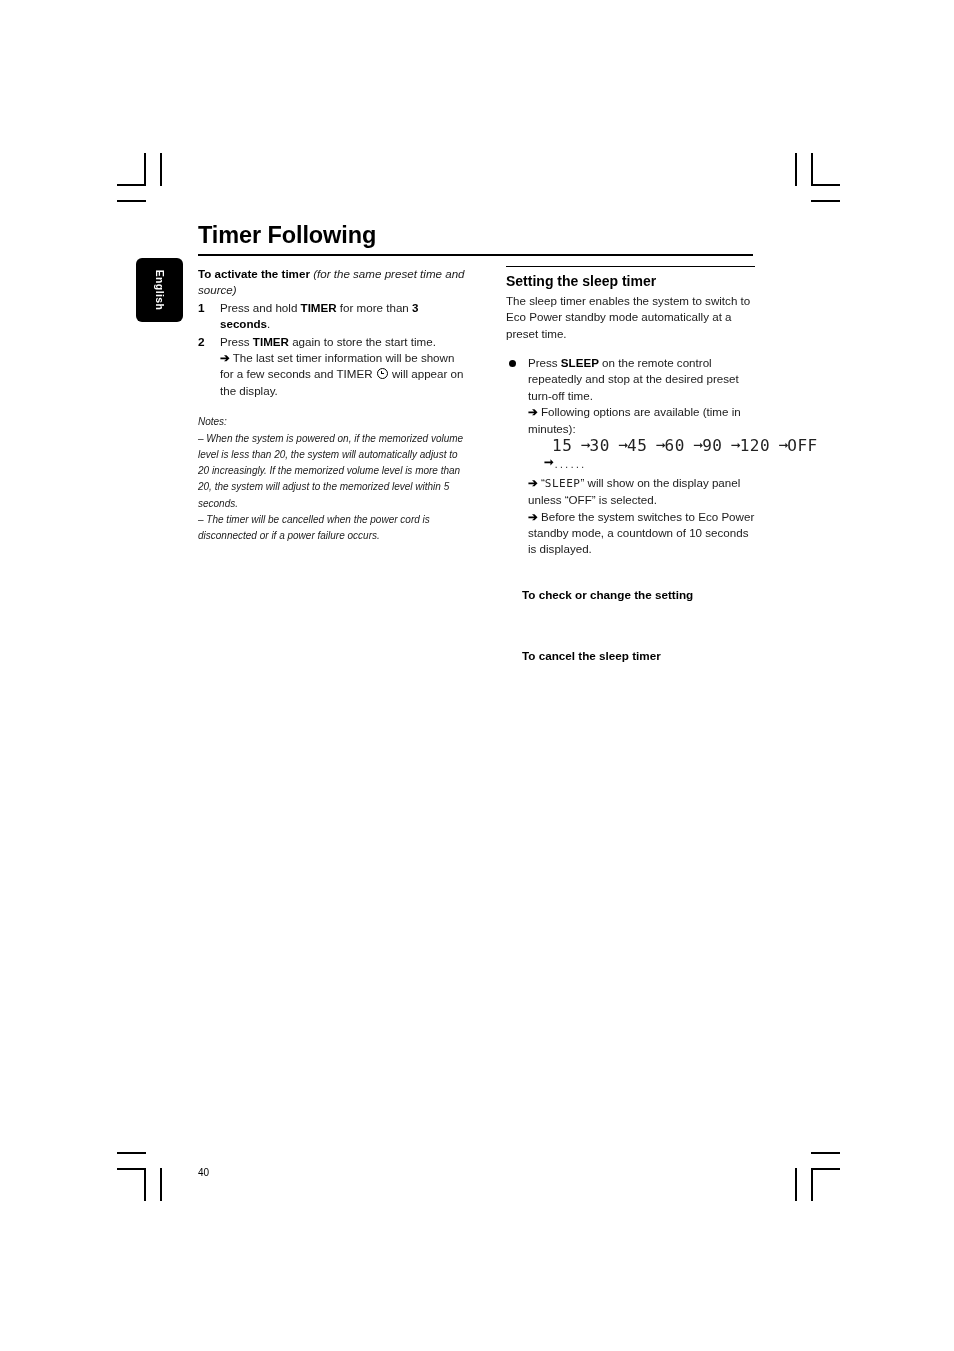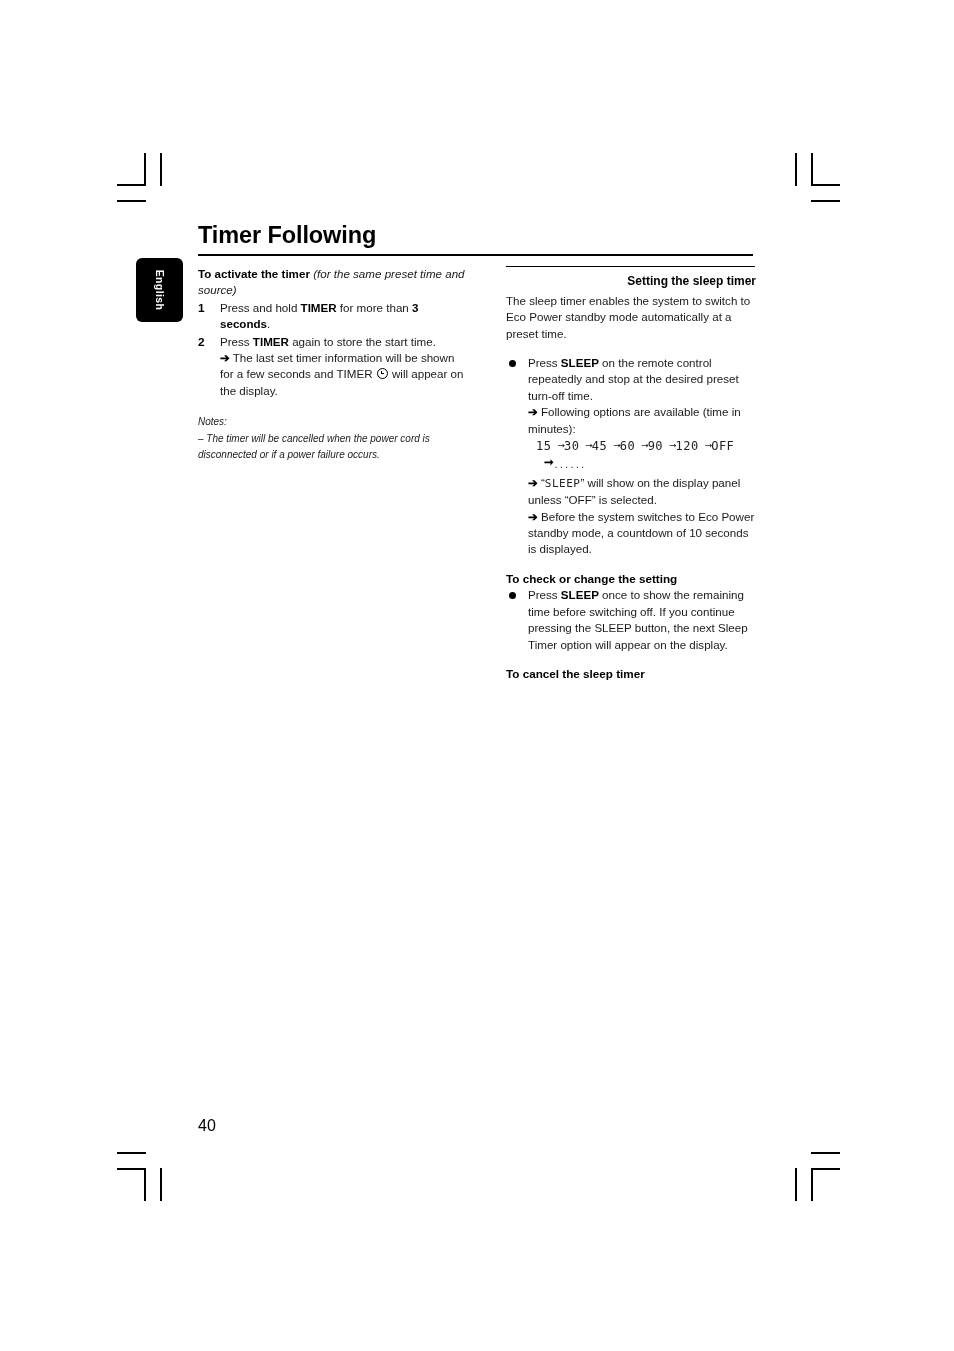--- a/index.html
+++ b/index.html
@@ -122,31 +122,30 @@
   .note-item { margin: 0; }
 
   
   #sleep-rule {
     width: 249px;
     height: 1.4px;
     background: #000;
     margin-bottom: 6px;
   }
   .sec-head {
-    font-size: 12px;
+    font-size: 14px;
     font-weight: bold;
     color: #000;
     margin: 0 0 3px 0;
-    text-align: right;
   }
   .sub-head {
     font-size: 11.7px;
     font-weight: bold;
     color: #000;
-    margin: 0;
+    margin: 16px;
   }
 
   
   .bullet-row { position: relative; padding-left: 22px; }
   .bullet-dot {
     position: absolute;
     left: 3px;
     top: 5px;
     width: 7px;
     height: 7px;
@@ -157,24 +156,24 @@
   .arrow { font-weight: bold; color: #000; }
 
   
   .lcd {
     font-family: "DejaVu Sans Mono", monospace;
     font-size: 11px;
     letter-spacing: 0.5px;
     color: #222;
   }
   #sleep-seq {
-    margin-left: 8px;
+    margin-left: 24px;
     margin-top: 1px;
     white-space: nowrap;
-    font-size: 12px;
+    font-size: 16px;
   }
   #sleep-seq .sep { font-weight: bold; letter-spacing: -1px; }
   #sleep-seq-cont { margin-left: 16px; font-weight: bold; }
   #sleep-seq-dots { font-size: 8px; letter-spacing: 0.5px; vertical-align: -2px; }
   .gap-m { height: 13px; }
 
   
   .clock-icon {
     display: inline-block;
     width: 9px;
@@ -197,22 +196,22 @@
     position: absolute;
     left: 3.4px; top: 3.6px;
     width: 2.6px; height: 1.1px;
     background: #000;
   }
 
   
   #page-number {
     position: absolute;
     left: 198px;
-    top: 1117px;
-    font-size: 16px;
+    top: 1167px;
+    font-size: 10px;
     color: #000;
   }
 </style>
 </head>
 <body>
 
 <div class="crop cm-tl-v"></div>
 <div class="crop cm-tl-h"></div>
 <div class="crop cm-tl-vv"></div>
 <div class="crop cm-tl-hh"></div>
@@ -253,20 +252,21 @@
 
   <div class="step">
     <span class="step-num">2</span>
     <span>Press </span><b>TIMER</b><span> again to store the start time.</span><br>
     <span class="arrow">➔</span>
     <span>The last set timer information will be shown for a few seconds and TIMER </span><span class="clock-icon"></span><span> will appear on the display.</span>
   </div>
 
   <div id="notes-block">
     <p id="notes-label">Notes:</p>
+    <p class="note-item">–  When the system is powered on, if the memorized volume level is less than 20, the system will automatically adjust to 20 increasingly. If the memorized volume level is more than 20, the system will adjust to the memorized level within 5 seconds.</p>
     <p class="note-item">–  The timer will be cancelled when the power cord is disconnected or if a power failure occurs.</p>
   </div>
 </div>
 
 <div class="col" id="col-right">
 
   <div id="sleep-rule"></div>
   <h2 class="sec-head">Setting the sleep timer</h2>
 
   <p class="para">The sleep timer enables the system to switch to Eco Power standby mode automatically at a preset time.</p>
@@ -291,23 +291,19 @@
 
     <div>
       <span class="arrow">➔</span>
       <span>Before the system switches to Eco Power standby mode, a countdown of 10 seconds is displayed.</span>
     </div>
   </div>
 
   <div class="gap-m"></div>
 
   <h3 class="sub-head">To check or change the setting</h3>
-  <div class="bullet-row">
-    <span class="bullet-dot"></span>
-    <span>Press </span><b>SLEEP</b><span> once to show the remaining time before switching off. If you continue pressing the SLEEP button, the next Sleep Timer option will appear on the display.</span>
-  </div>
 
   <div class="gap-m"></div>
 
   <h3 class="sub-head">To cancel the sleep timer</h3>
 </div>
 
 <div id="page-number">40</div>
 
 </body></html>

